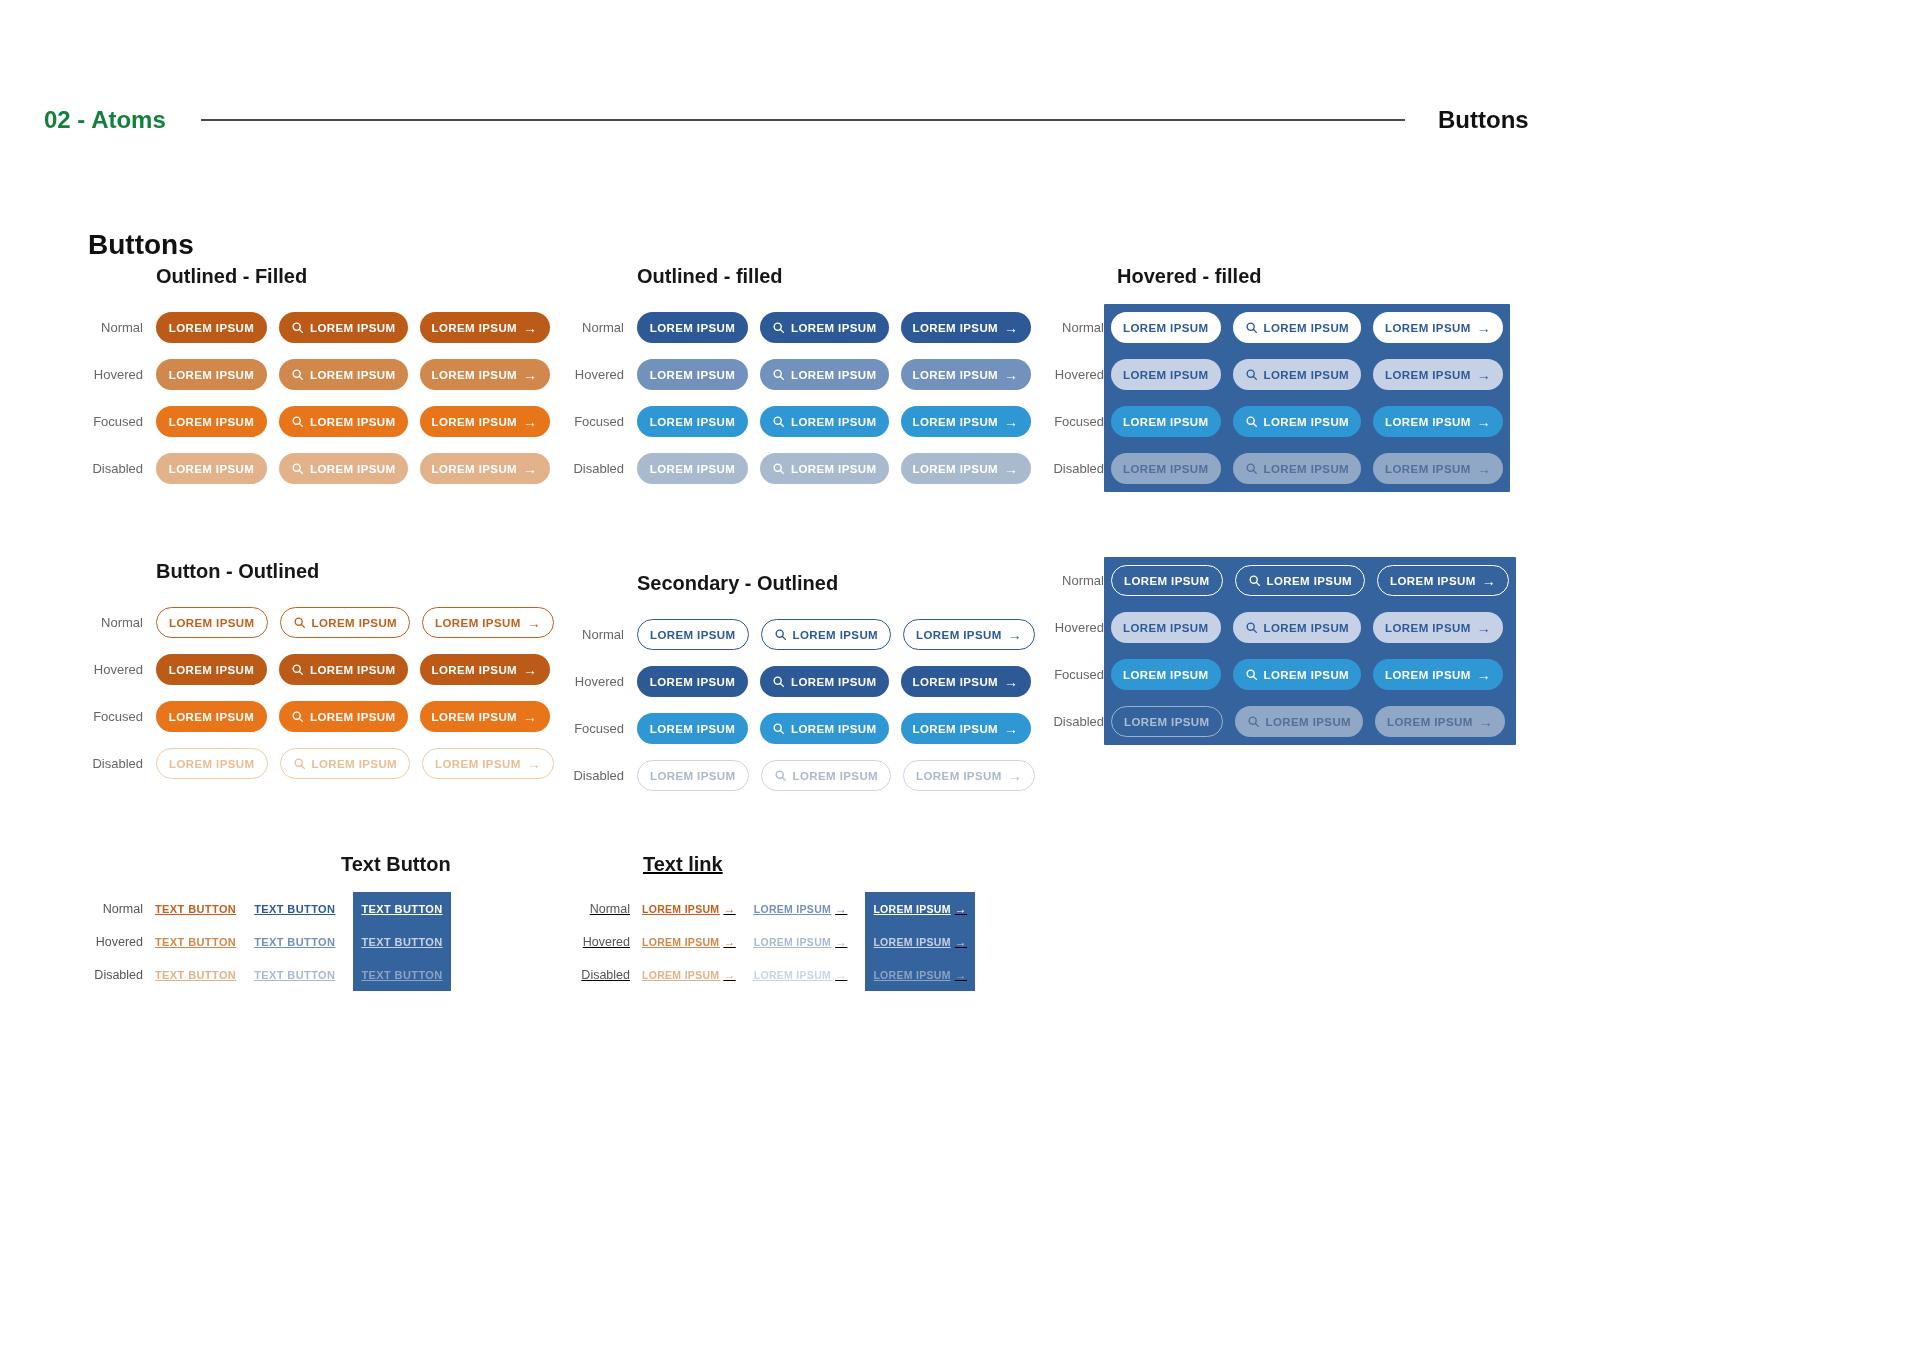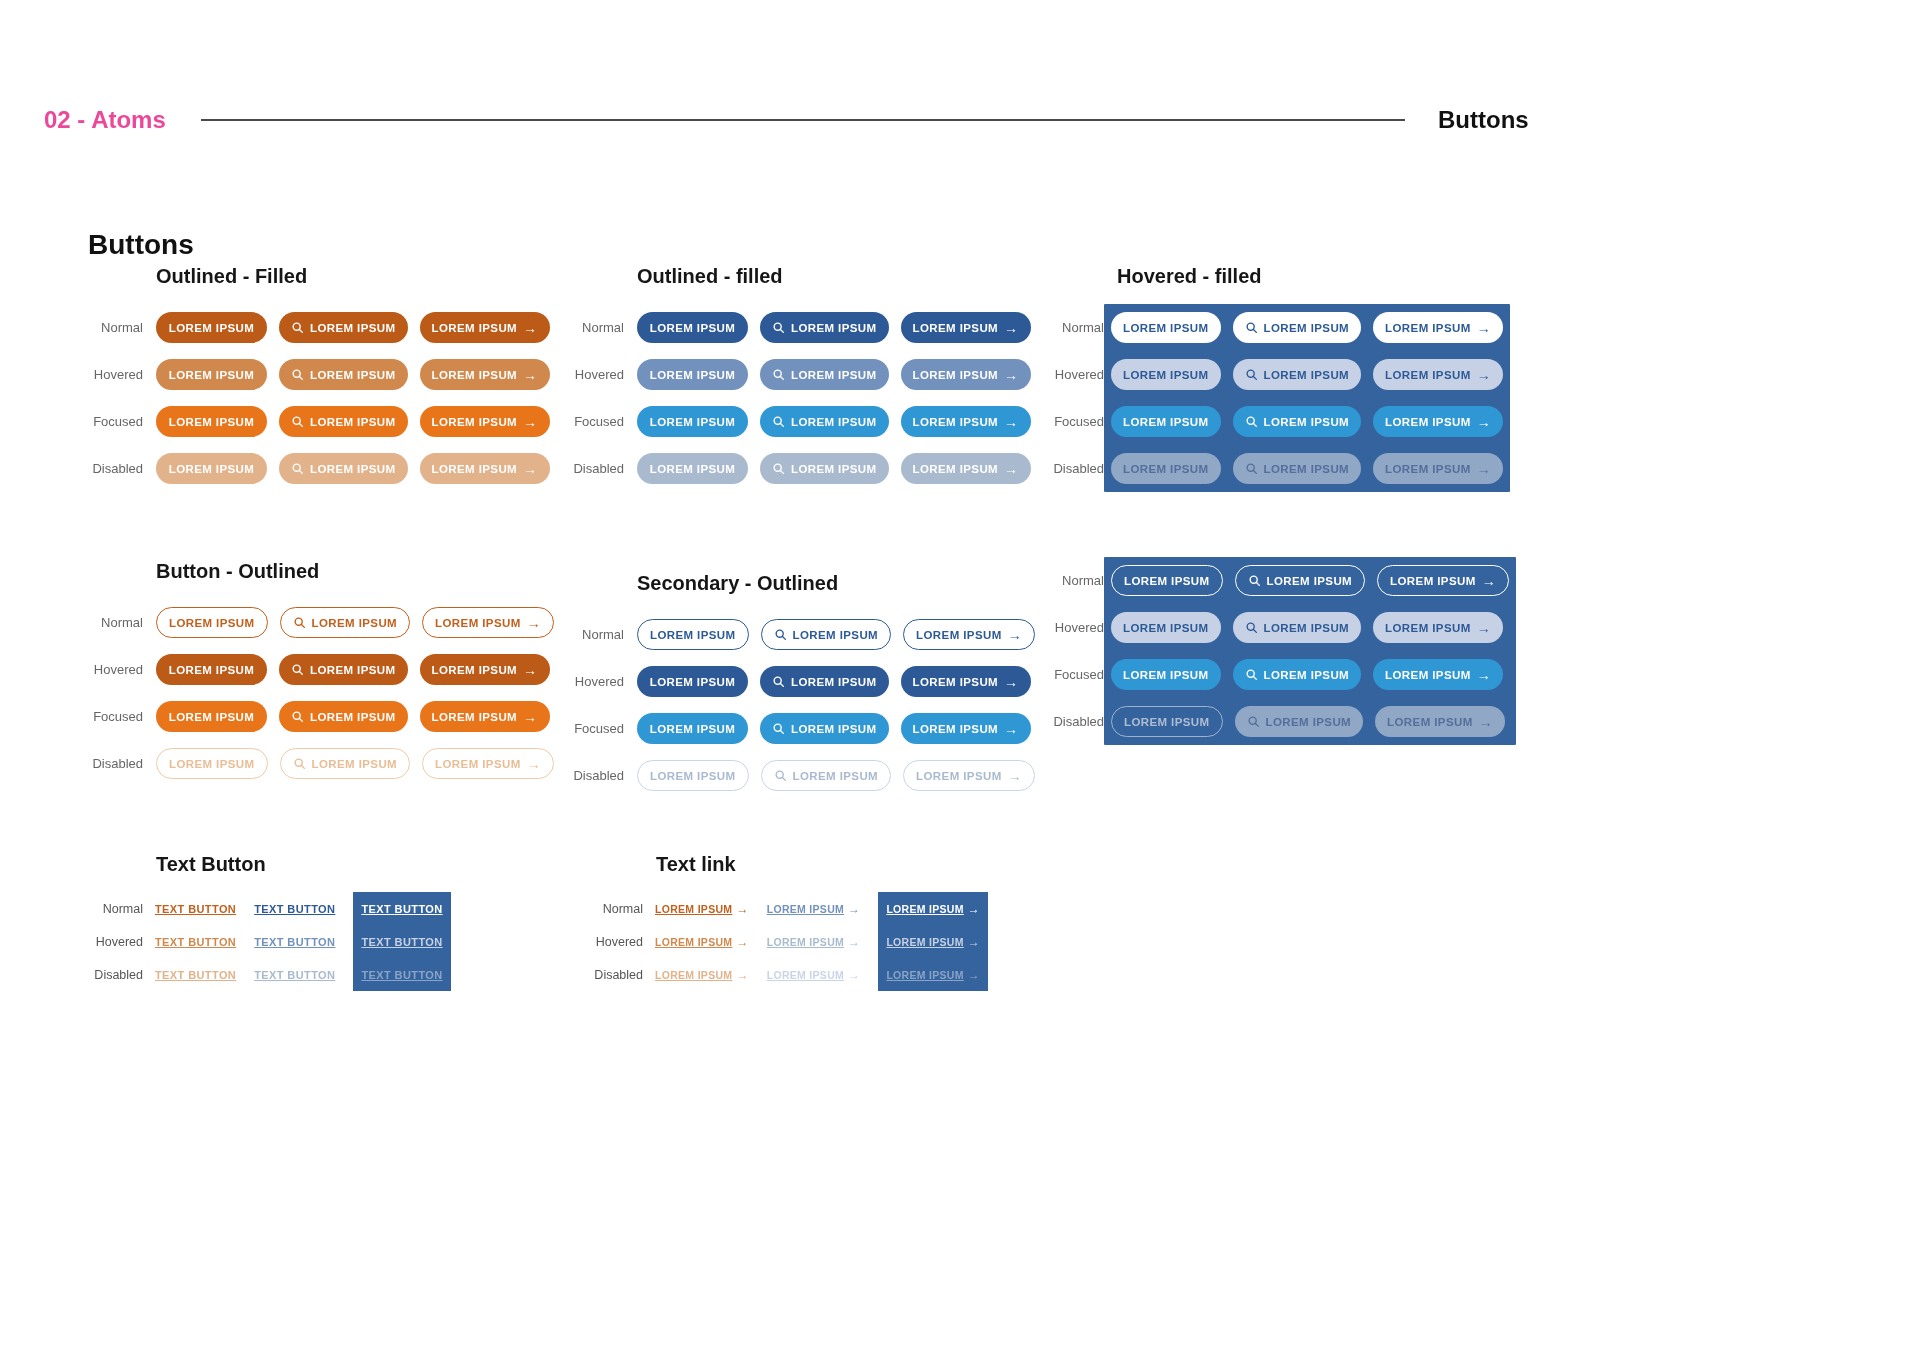--- a/index.html
+++ b/index.html
@@ -1,20 +1,20 @@
 <!DOCTYPE html>
 <html><head>
 <meta charset="utf-8">
 <style>
   html,body{margin:0;padding:0;background:#fff;}
   #page{position:relative;width:1920px;height:1369px;background:#ffffff;overflow:hidden;
         font-family:"Liberation Sans",sans-serif;}
 
   
-  .hdr-left{position:absolute;left:44px;top:106px;font-size:24px;font-weight:700;color:#ec4899;}
+  .hdr-left{position:absolute;left:44px;top:106px;font-size:24px;font-weight:700;color:#15803d;}
   .hdr-line{position:absolute;left:201px;top:119px;width:1204px;height:2px;background:#4a4a4a;}
   .hdr-right{position:absolute;left:1438px;top:106px;font-size:24px;font-weight:700;color:#111;}
 
   
   .page-title{position:absolute;left:88px;top:210px;font-size:28px;font-weight:700;color:#111;}
 
   
   .btn-section{position:absolute;width:460px;}
   .sec-title{font-size:20px;font-weight:600;color:#161616;padding-left:84px;height:28px;line-height:28px;margin-bottom:14px;}
   .sec-body{display:flex;align-items:flex-start;}
@@ -511,21 +511,21 @@
                 <span class="lbl">LOREM IPSUM</span>
               </button>
               <button class="pill" style="background: rgb(144, 167, 198); color: rgb(84, 111, 155);">
                 <span class="lbl">LOREM IPSUM</span>
                 <span class="arrow">→</span>
               </button>
             </div>
           </div>
         </div>
       </div>
-      <div class="text-section" style="left: 72px; top: 850px;">
+      <div class="text-section" style="left: 72px; top: 850px; text-align: right;">
         <div class="sec-title">Text Button</div>
         <div class="txt-body">
           <div class="txt-labels">
             <div class="txt-lab">Normal</div>
             <div class="txt-lab">Hovered</div>
             <div class="txt-lab">Disabled</div>
           </div>
           <div class="txt-cols">
             <div class="txt-col">
               <div class="txt-cell">
@@ -556,21 +556,21 @@
               <div class="txt-cell">
                 <a class="txt-btn" style="color: rgb(198, 209, 229);">TEXT BUTTON</a>
               </div>
               <div class="txt-cell">
                 <a class="txt-btn" style="color: rgb(139, 163, 196);">TEXT BUTTON</a>
               </div>
             </div>
           </div>
         </div>
       </div>
-      <div class="text-section" style="left: 572px; top: 850px;">
+      <div class="text-section" style="left: 559px; top: 850px; text-decoration: underline;">
         <div class="sec-title">Text link</div>
         <div class="txt-body">
           <div class="txt-labels">
             <div class="txt-lab">Normal</div>
             <div class="txt-lab">Hovered</div>
             <div class="txt-lab">Disabled</div>
           </div>
           <div class="txt-cols">
             <div class="txt-col">
               <div class="txt-cell">

